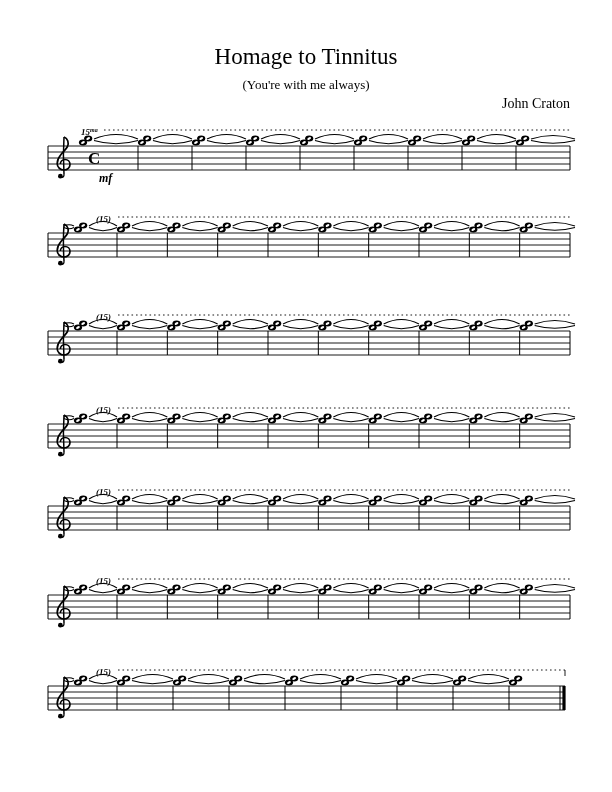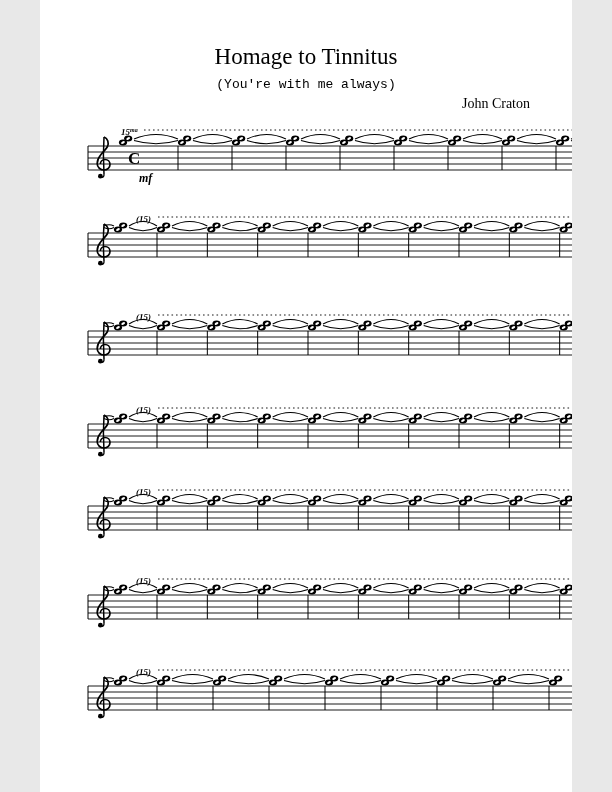--- a/index.html
+++ b/index.html
@@ -1,35 +1,34 @@
 <!DOCTYPE html>
 <html><head>
 <meta charset="utf-8">
 <style>
   html,body{margin:0;padding:0;background:#e8e8e8;}
   .page{
     position:relative;
-    width:532px;height:792px;
+    width:612px;height:792px;
     margin:0 auto;
     background:#ffffff;
     overflow:hidden;
     font-family:"Liberation Serif", serif;
     color:#000;
   }
   .title{
     position:absolute;top:44px;left:0;right:0;
     text-align:center;
     font-size:23px;
     font-family:"Liberation Serif", serif;
   }
   .subtitle{
     position:absolute;top:77px;left:0;right:0;
     text-align:center;
     font-size:13px;
-    font-family:Liberation Mono, monospace;
   }
   .composer{
     position:absolute;top:96px;right:42px;
     font-size:14px;
     text-align:right;
   }
   svg.score{position:absolute;top:0;left:0;}
   .ot-label{font-family:"Liberation Serif", serif;font-style:italic;font-weight:bold;}
   .dyn{font-family:"Liberation Serif", serif;font-style:italic;font-weight:bold;}
   .tsig{font-family:"Liberation Serif", serif;font-weight:bold;}

